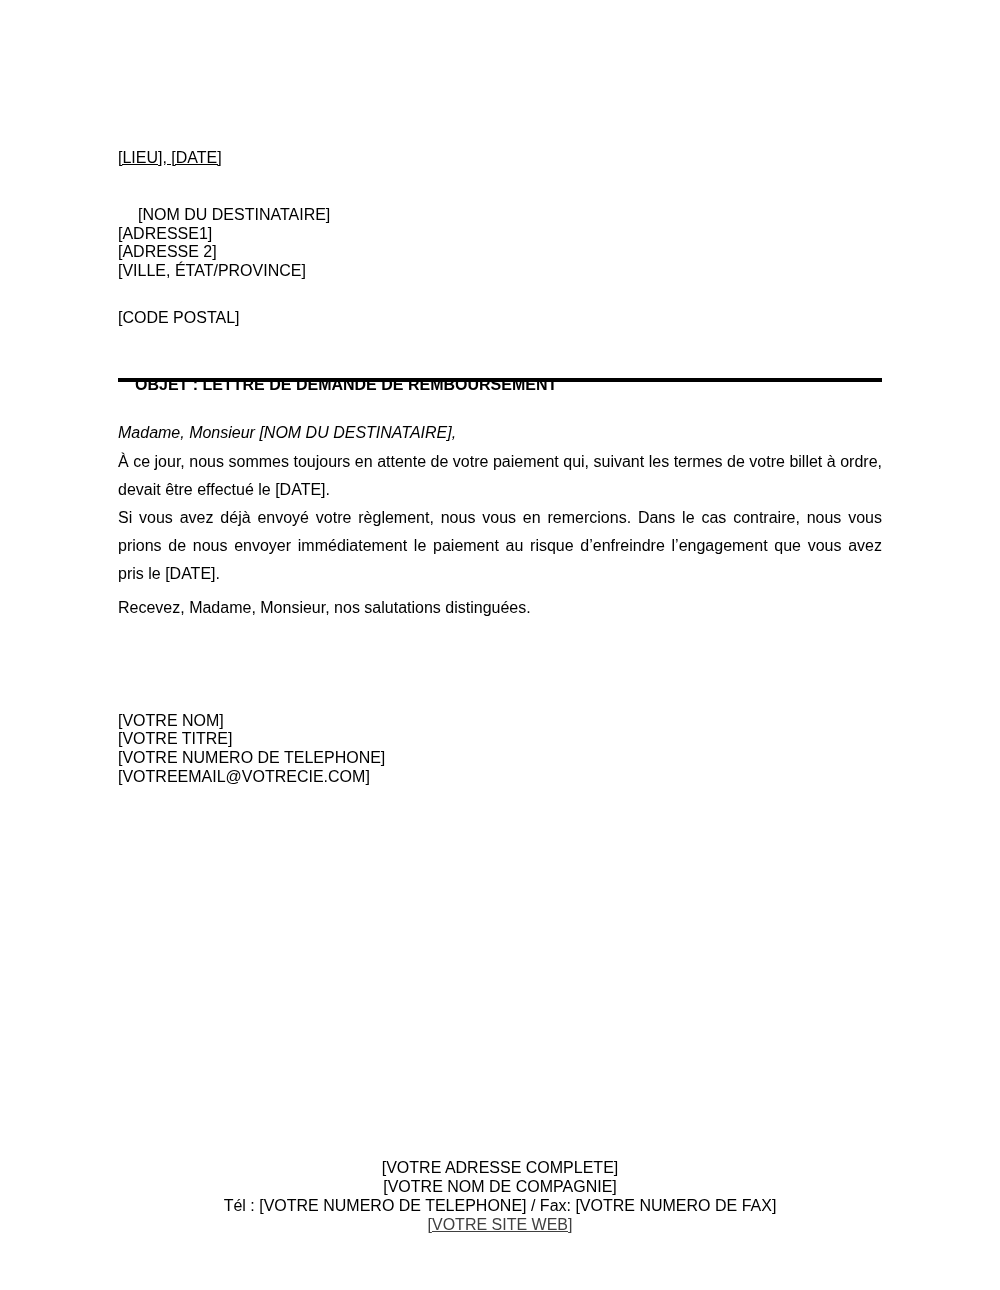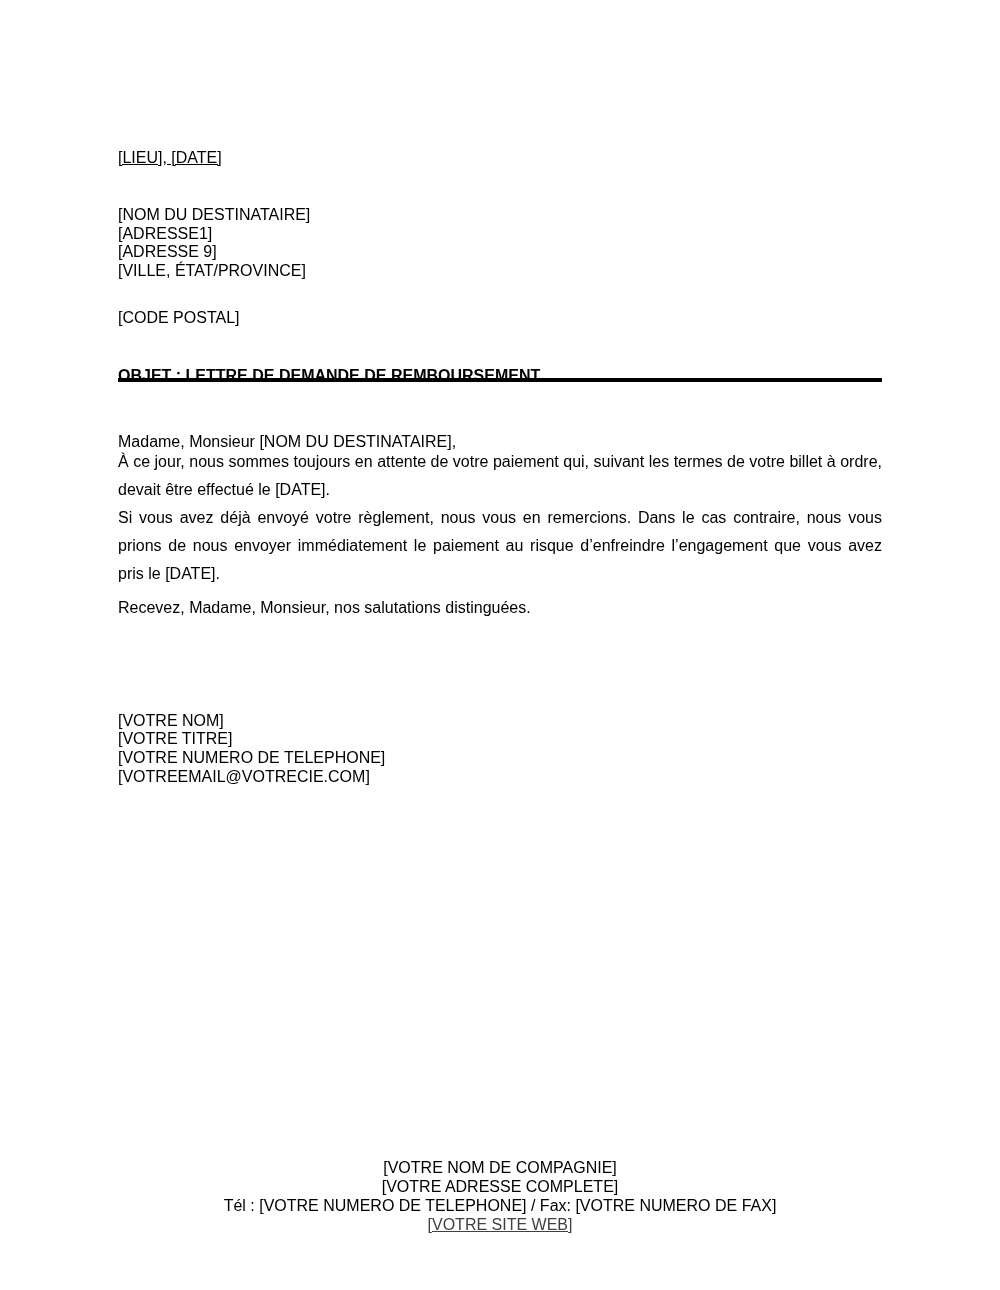--- a/index.html
+++ b/index.html
@@ -15,42 +15,42 @@
     .footer a { color:#404040; text-decoration:underline; }
     .row { display:block; }
   </style>
 </head>
 <body>
 
 <div class="page">
 
   <div class="line" style="top:148px;text-decoration:underline;">[LIEU], [DATE]</div>
 
-  <div class="line" style="top:205px;">[NOM DU DESTINATAIRE]</div>
+  <div class="line" style="top:205px;margin-left:20px;">[NOM DU DESTINATAIRE]</div>
   <div class="line" style="top:224px;">[ADRESSE1]</div>
-  <div class="line" style="top:242px;">[ADRESSE 9]</div>
+  <div class="line" style="top:242px;">[ADRESSE 2]</div>
   <div class="line" style="top:261px;">[VILLE, ÉTAT/PROVINCE]</div>
   <div class="line" style="top:280px;margin-top:28px;">[CODE POSTAL]</div>
 
-  <div class="line subject" style="top:366px;">OBJET : LETTRE DE DEMANDE DE REMBOURSEMENT</div>
+  <div class="line subject" style="top:375px;margin-left:17px;">OBJET : LETTRE DE DEMANDE DE REMBOURSEMENT</div>
   <div class="rule"></div>
 
-  <div class="line" style="top:432px;">Madame, Monsieur [NOM DU DESTINATAIRE],</div>
+  <div class="line" style="top:423px;font-style:italic;">Madame, Monsieur [NOM DU DESTINATAIRE],</div>
 
   <div class="block just" style="top:448px;">À ce jour, nous sommes toujours en attente de votre paiement qui, suivant les termes de votre billet à ordre, devait être effectué le [DATE].</div>
 
   <div class="block just" style="top:504px;">Si vous avez déjà envoyé votre règlement, nous vous en remercions. Dans le cas contraire, nous vous prions de nous envoyer immédiatement le paiement au risque d’enfreindre l’engagement que vous avez pris le [DATE].</div>
 
   <div class="line" style="top:598px;">Recevez, Madame, Monsieur, nos salutations distinguées.</div>
 
   <div class="line" style="top:711px;">[VOTRE NOM]</div>
   <div class="line" style="top:729px;text-align:center;">[VOTRE TITRE]</div>
   <div class="line" style="top:748px;">[VOTRE NUMERO DE TELEPHONE]</div>
   <div class="line" style="top:767px;">[VOTREEMAIL@VOTRECIE.COM]</div>
 
   <div class="footer">
+    <span class="row">[VOTRE ADRESSE COMPLETE]</span>
     <span class="row">[VOTRE NOM DE COMPAGNIE]</span>
-    <span class="row">[VOTRE ADRESSE COMPLETE]</span>
     <span class="row">Tél : [VOTRE NUMERO DE TELEPHONE] / Fax: [VOTRE NUMERO DE FAX]</span>
     <span class="row"><a href="#">[VOTRE SITE WEB]</a></span>
   </div>
 
 </div>
 
 </body></html>

